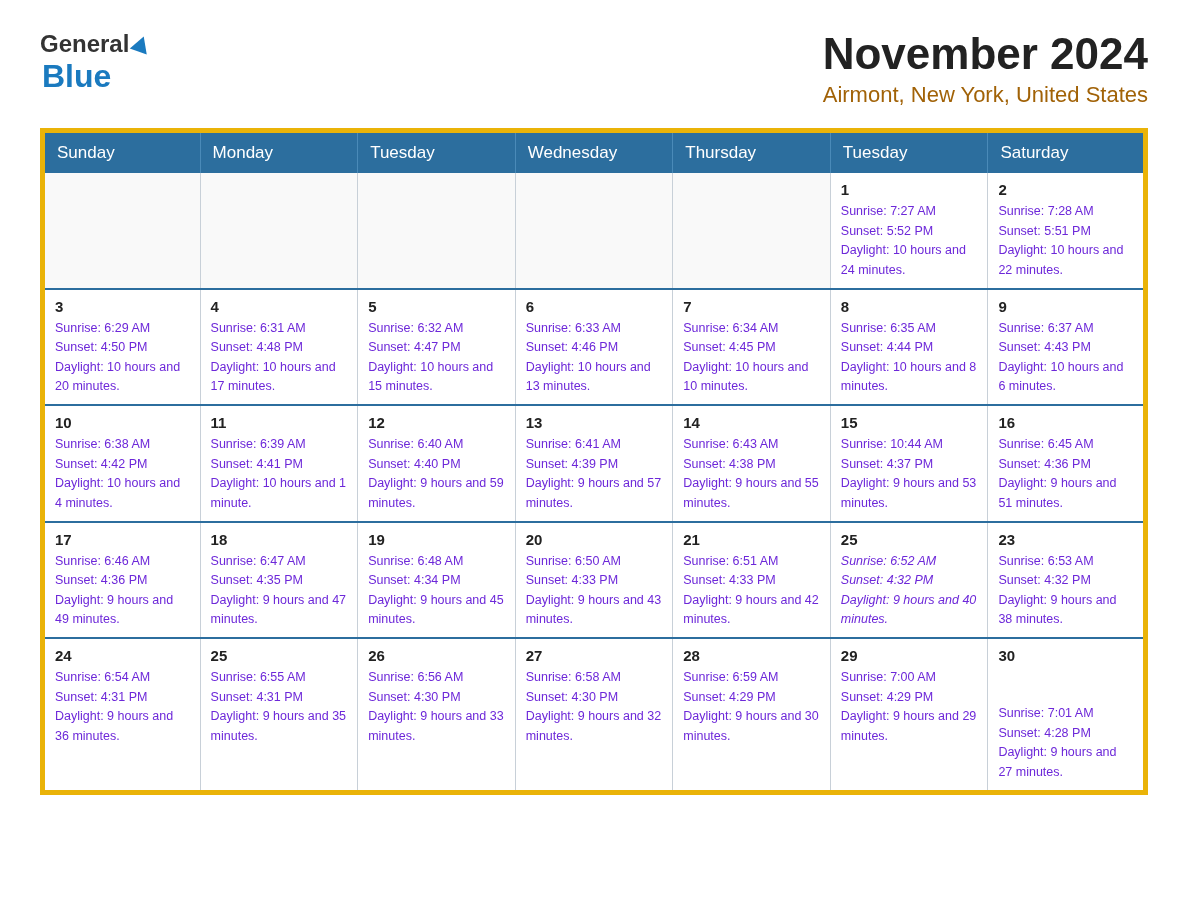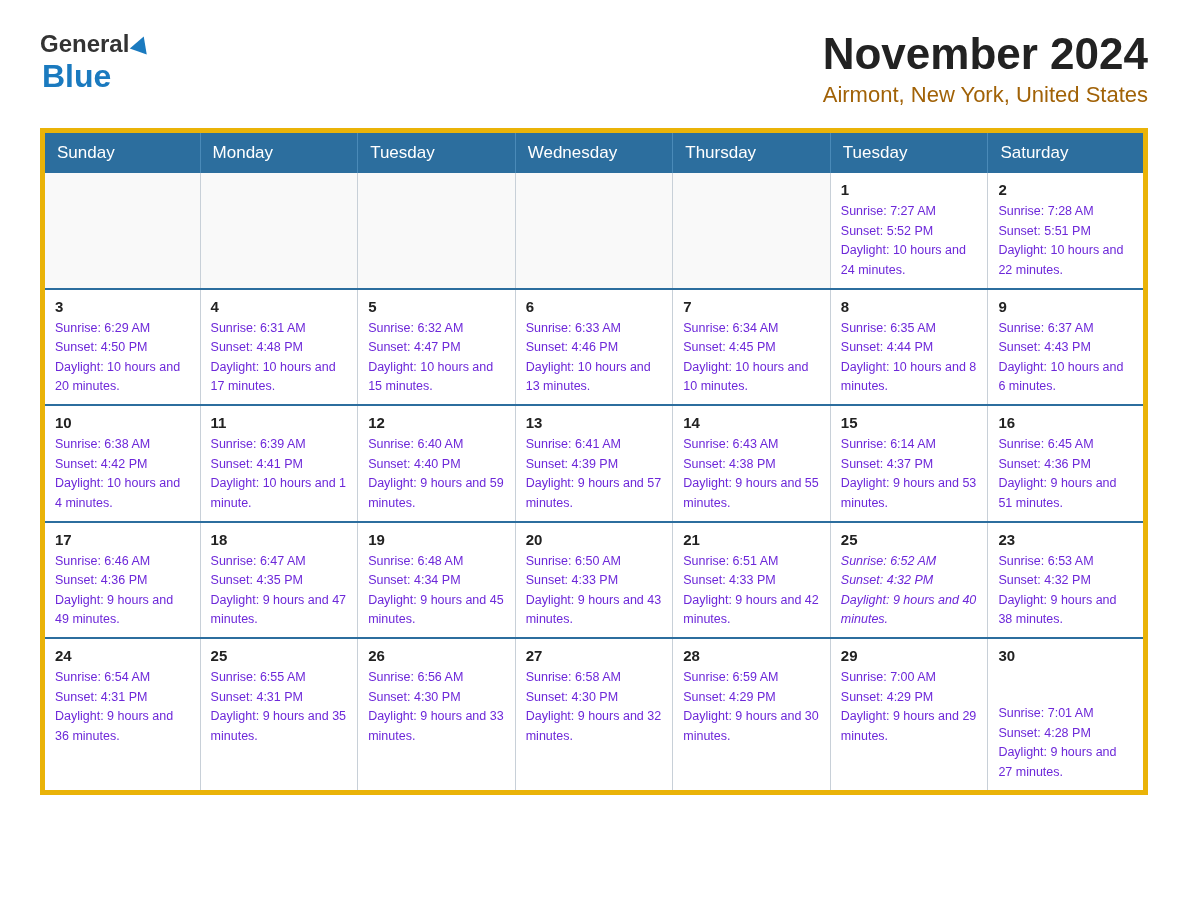--- a/index.html
+++ b/index.html
@@ -229,21 +229,21 @@
 Daylight: 9 hours and 57 minutes.</div>
         </td>
         <td>
           <span class="day-number">14</span>
           <div class="day-info" style="white-space: pre-line;">Sunrise: 6:43 AM
 Sunset: 4:38 PM
 Daylight: 9 hours and 55 minutes.</div>
         </td>
         <td>
           <span class="day-number">15</span>
-          <div class="day-info" style="white-space: pre-line;">Sunrise: 6:14 AM
+          <div class="day-info" style="white-space: pre-line;">Sunrise: 10:44 AM
 Sunset: 4:37 PM
 Daylight: 9 hours and 53 minutes.</div>
         </td>
         <td>
           <span class="day-number">16</span>
           <div class="day-info" style="white-space: pre-line;">Sunrise: 6:45 AM
 Sunset: 4:36 PM
 Daylight: 9 hours and 51 minutes.</div>
         </td>
       </tr>

